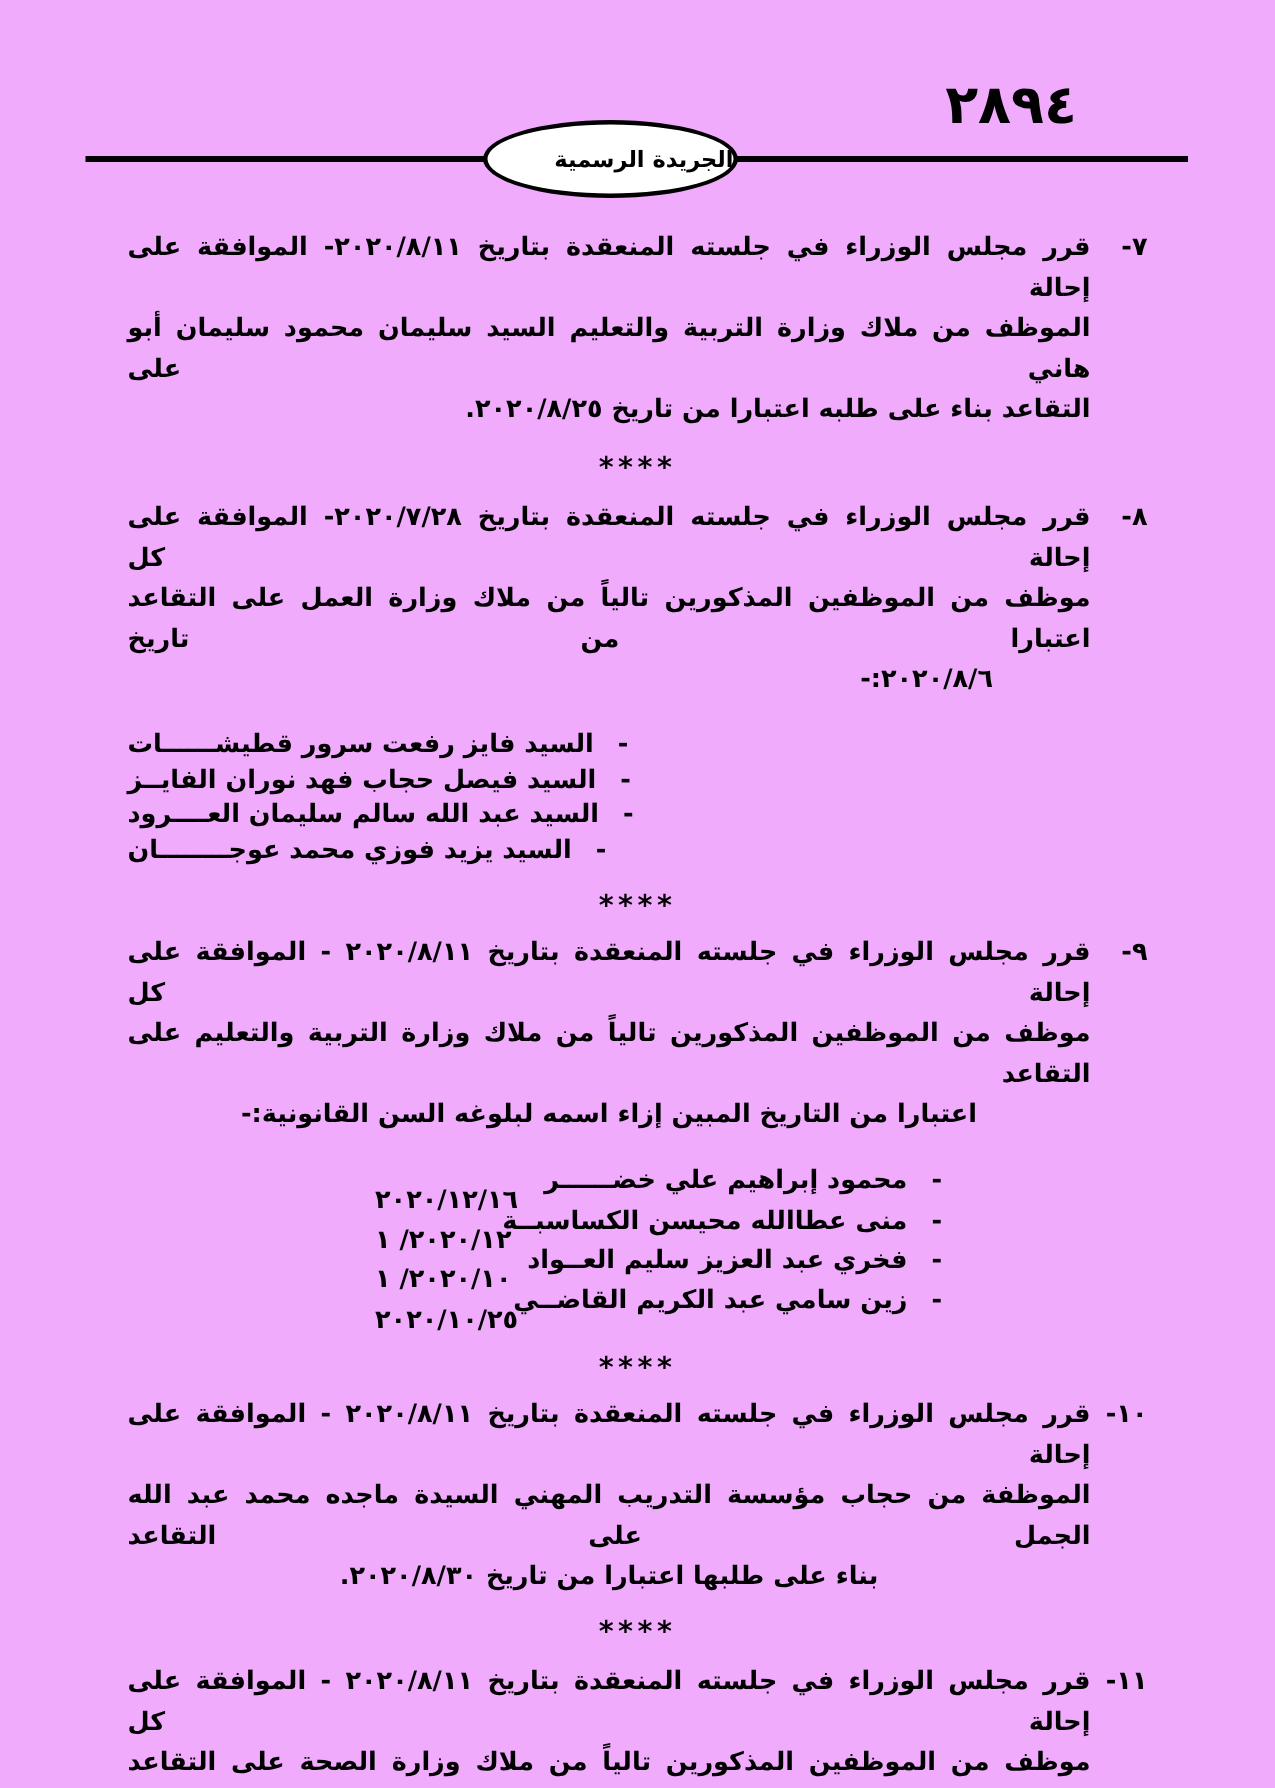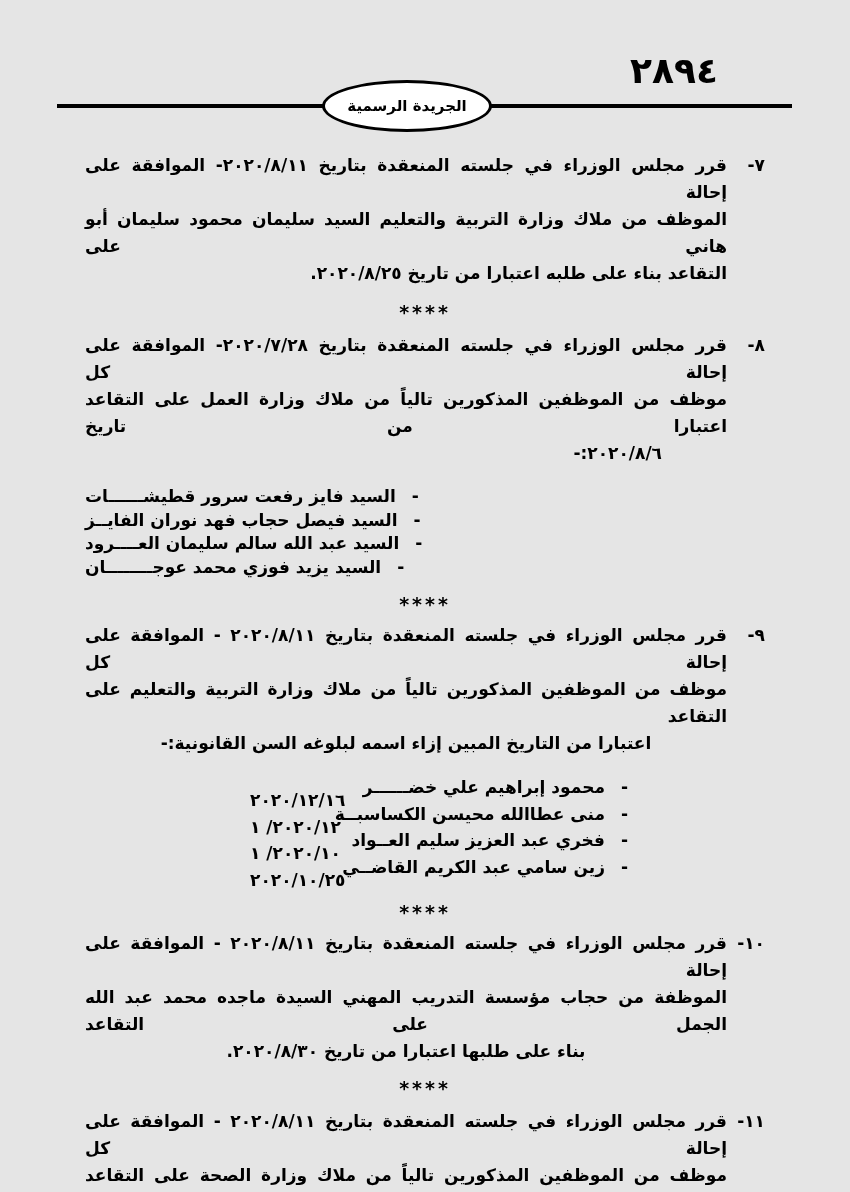--- a/index.html
+++ b/index.html
@@ -4,38 +4,38 @@
 <style>
   * { margin: 0; padding: 0; box-sizing: border-box; }
   html, body { background: #ffffff; }
   body {
     width: 850px; height: 1192px;
     position: relative;
     font-family: "DejaVu Sans", sans-serif;
     color: #000;
     overflow: hidden;
   }
-  .page { position: absolute; inset: 0; background: #e5e5e5; }
+  .page { position: absolute; inset: 0; background: #f0abfc; }
 
   
   .page-number {
     position: absolute; top: 50px; right: 132px;
     font-size: 36px; font-weight: bold;
     direction: ltr; letter-spacing: 1px;
   }
   .header-rule {
     position: absolute; top: 104px; left: 57px;
     width: 735px; height: 4px; background: #000;
   }
   .gazette-seal {
     position: absolute; top: 80px; left: 322px;
     width: 170px; height: 52px;
     background: #fff; border: 3px solid #000;
     border-radius: 50%;
-    display: flex; align-items: center; justify-content: center;
+    display: flex; align-items: center; 
     z-index: 2;
     font-size: 15px; font-weight: bold;
     direction: rtl;
   }
 
   
   .content {
     position: absolute; top: 0; left: 85px;
     width: 680px;
     direction: rtl;

